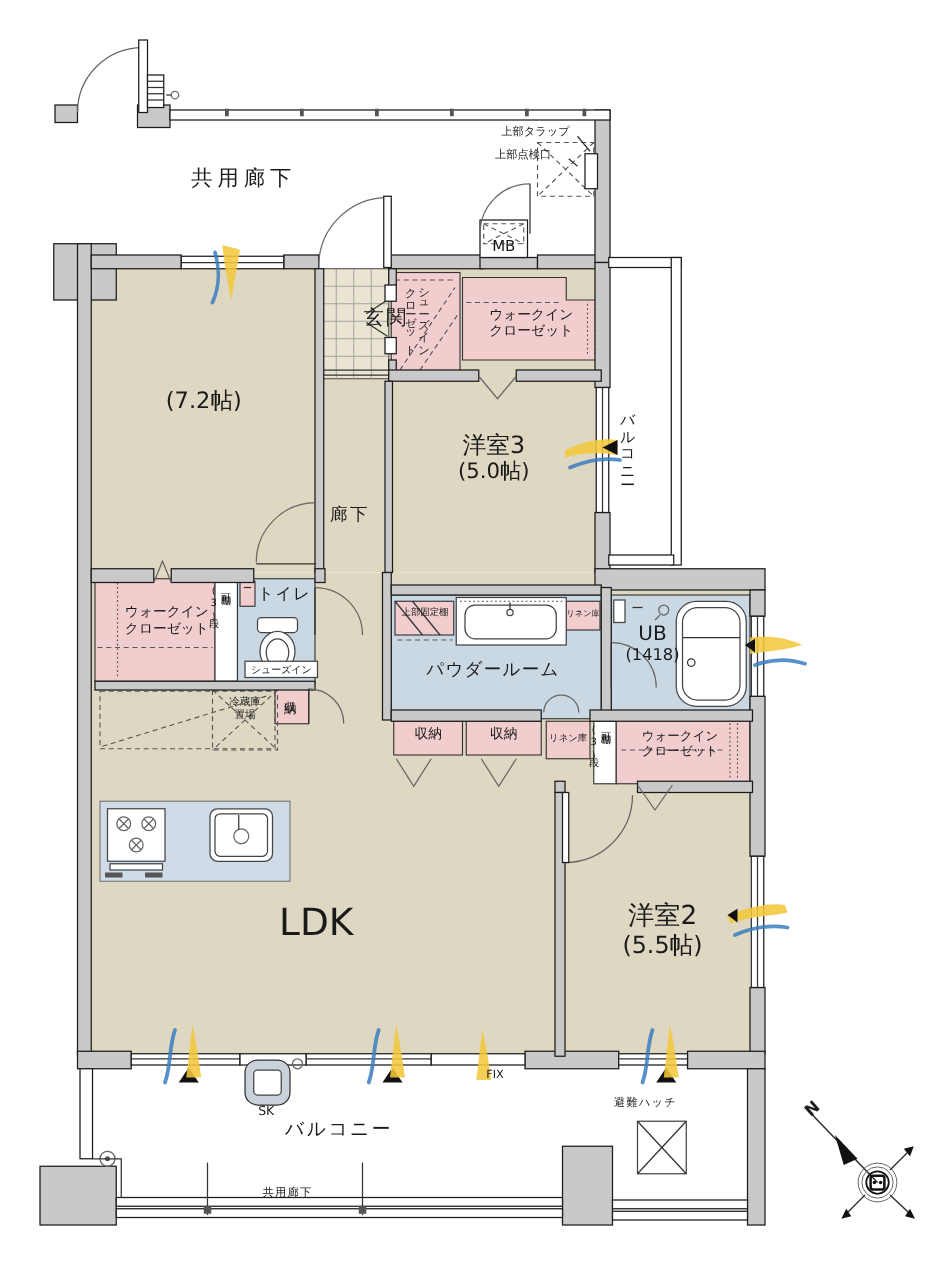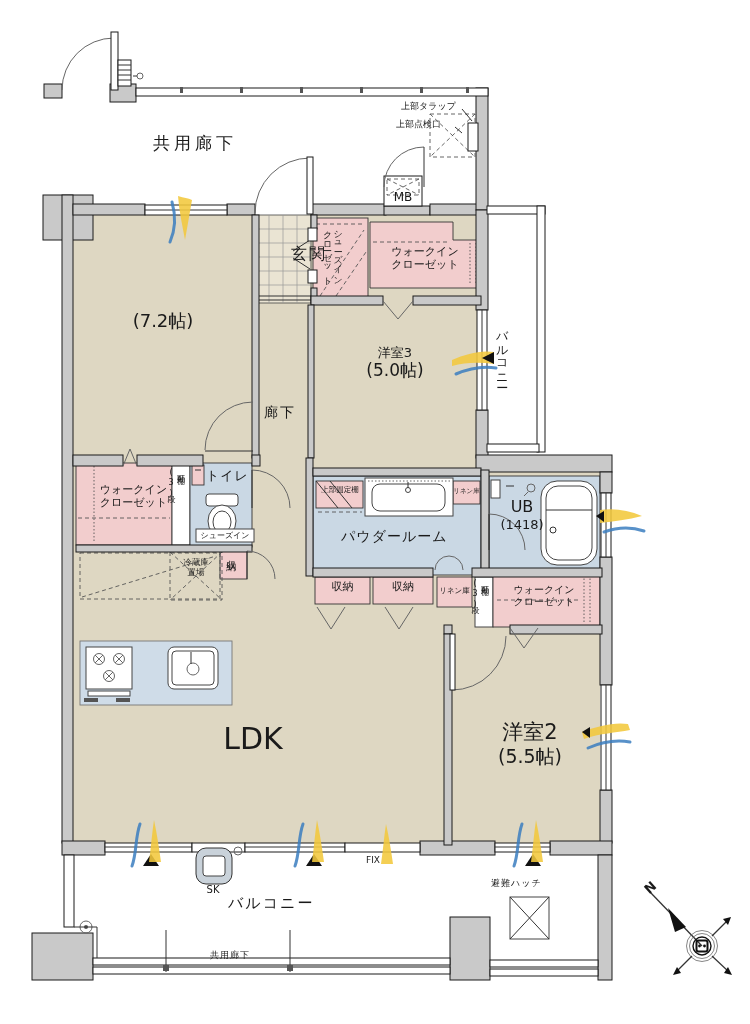--- a/index.html
+++ b/index.html
@@ -385,21 +385,21 @@
     </div>
 <div class="lbl c" style="left:375px;top:246px;width:100px;font-size:11px;">
       <span>ウォークイン</span>
       <span>クローゼット</span>
     </div>
 
 <div class="lbl c" style="left:83px;top:310px;width:160px;">
       <span style="font-size:18px;">(7.2帖)</span>
     </div>
 <div class="lbl c" style="left:315px;top:345px;width:160px;">
-      <span style="font-size:13px;">洋室3</span>
+      <span style="font-size:19px;">洋室3</span>
       <span style="font-size:17px;">(5.0帖)</span>
     </div>
 <div class="lbl vert" style="left:495px;top:322px;height:92px;font-size:12px;">バルコニー</div>
 <div class="lbl" style="left:264px;top:404px;font-size:14px;letter-spacing:2px;">廊下</div>
 
 <div class="lbl c" style="left:91px;top:484px;width:85px;font-size:11px;">
       <span>ウォークイン</span>
       <span>クローゼット</span>
     </div>
 <div class="lbl vert" style="left:166px;top:468px;height:78px;font-size:8px;">
@@ -436,18 +436,18 @@
 
 <div class="lbl c" style="left:173px;top:721px;width:160px;">
       <span style="font-size:30px;">LDK</span>
     </div>
 <div class="lbl c" style="left:446px;top:720px;width:168px;">
       <span style="font-size:21px;">洋室2</span>
       <span style="font-size:19px;">(5.5帖)</span>
     </div>
 
 <div class="lbl c" style="left:199px;top:884px;width:28px;font-size:10px;">SK</div>
-<div class="lbl" style="left:366px;top:855px;font-size:9px;">FIX</div>
+<div class="lbl" style="left:389px;top:855px;font-size:9px;">FIX</div>
 <div class="lbl" style="left:228px;top:895px;font-size:15px;letter-spacing:2px;">バルコニー</div>
 <div class="lb l lbl" style="left:210px;top:950px;font-size:9px;letter-spacing:1px;">共用廊下</div>
 <div class="lbl" style="left:491px;top:878px;font-size:9px;letter-spacing:1px;">避難ハッチ</div>
 <div class="lbl" style="left:645px;top:880px;font-size:13px;font-weight:bold;transform:rotate(-42deg);">N</div>
 </div>
 
 </body></html>

